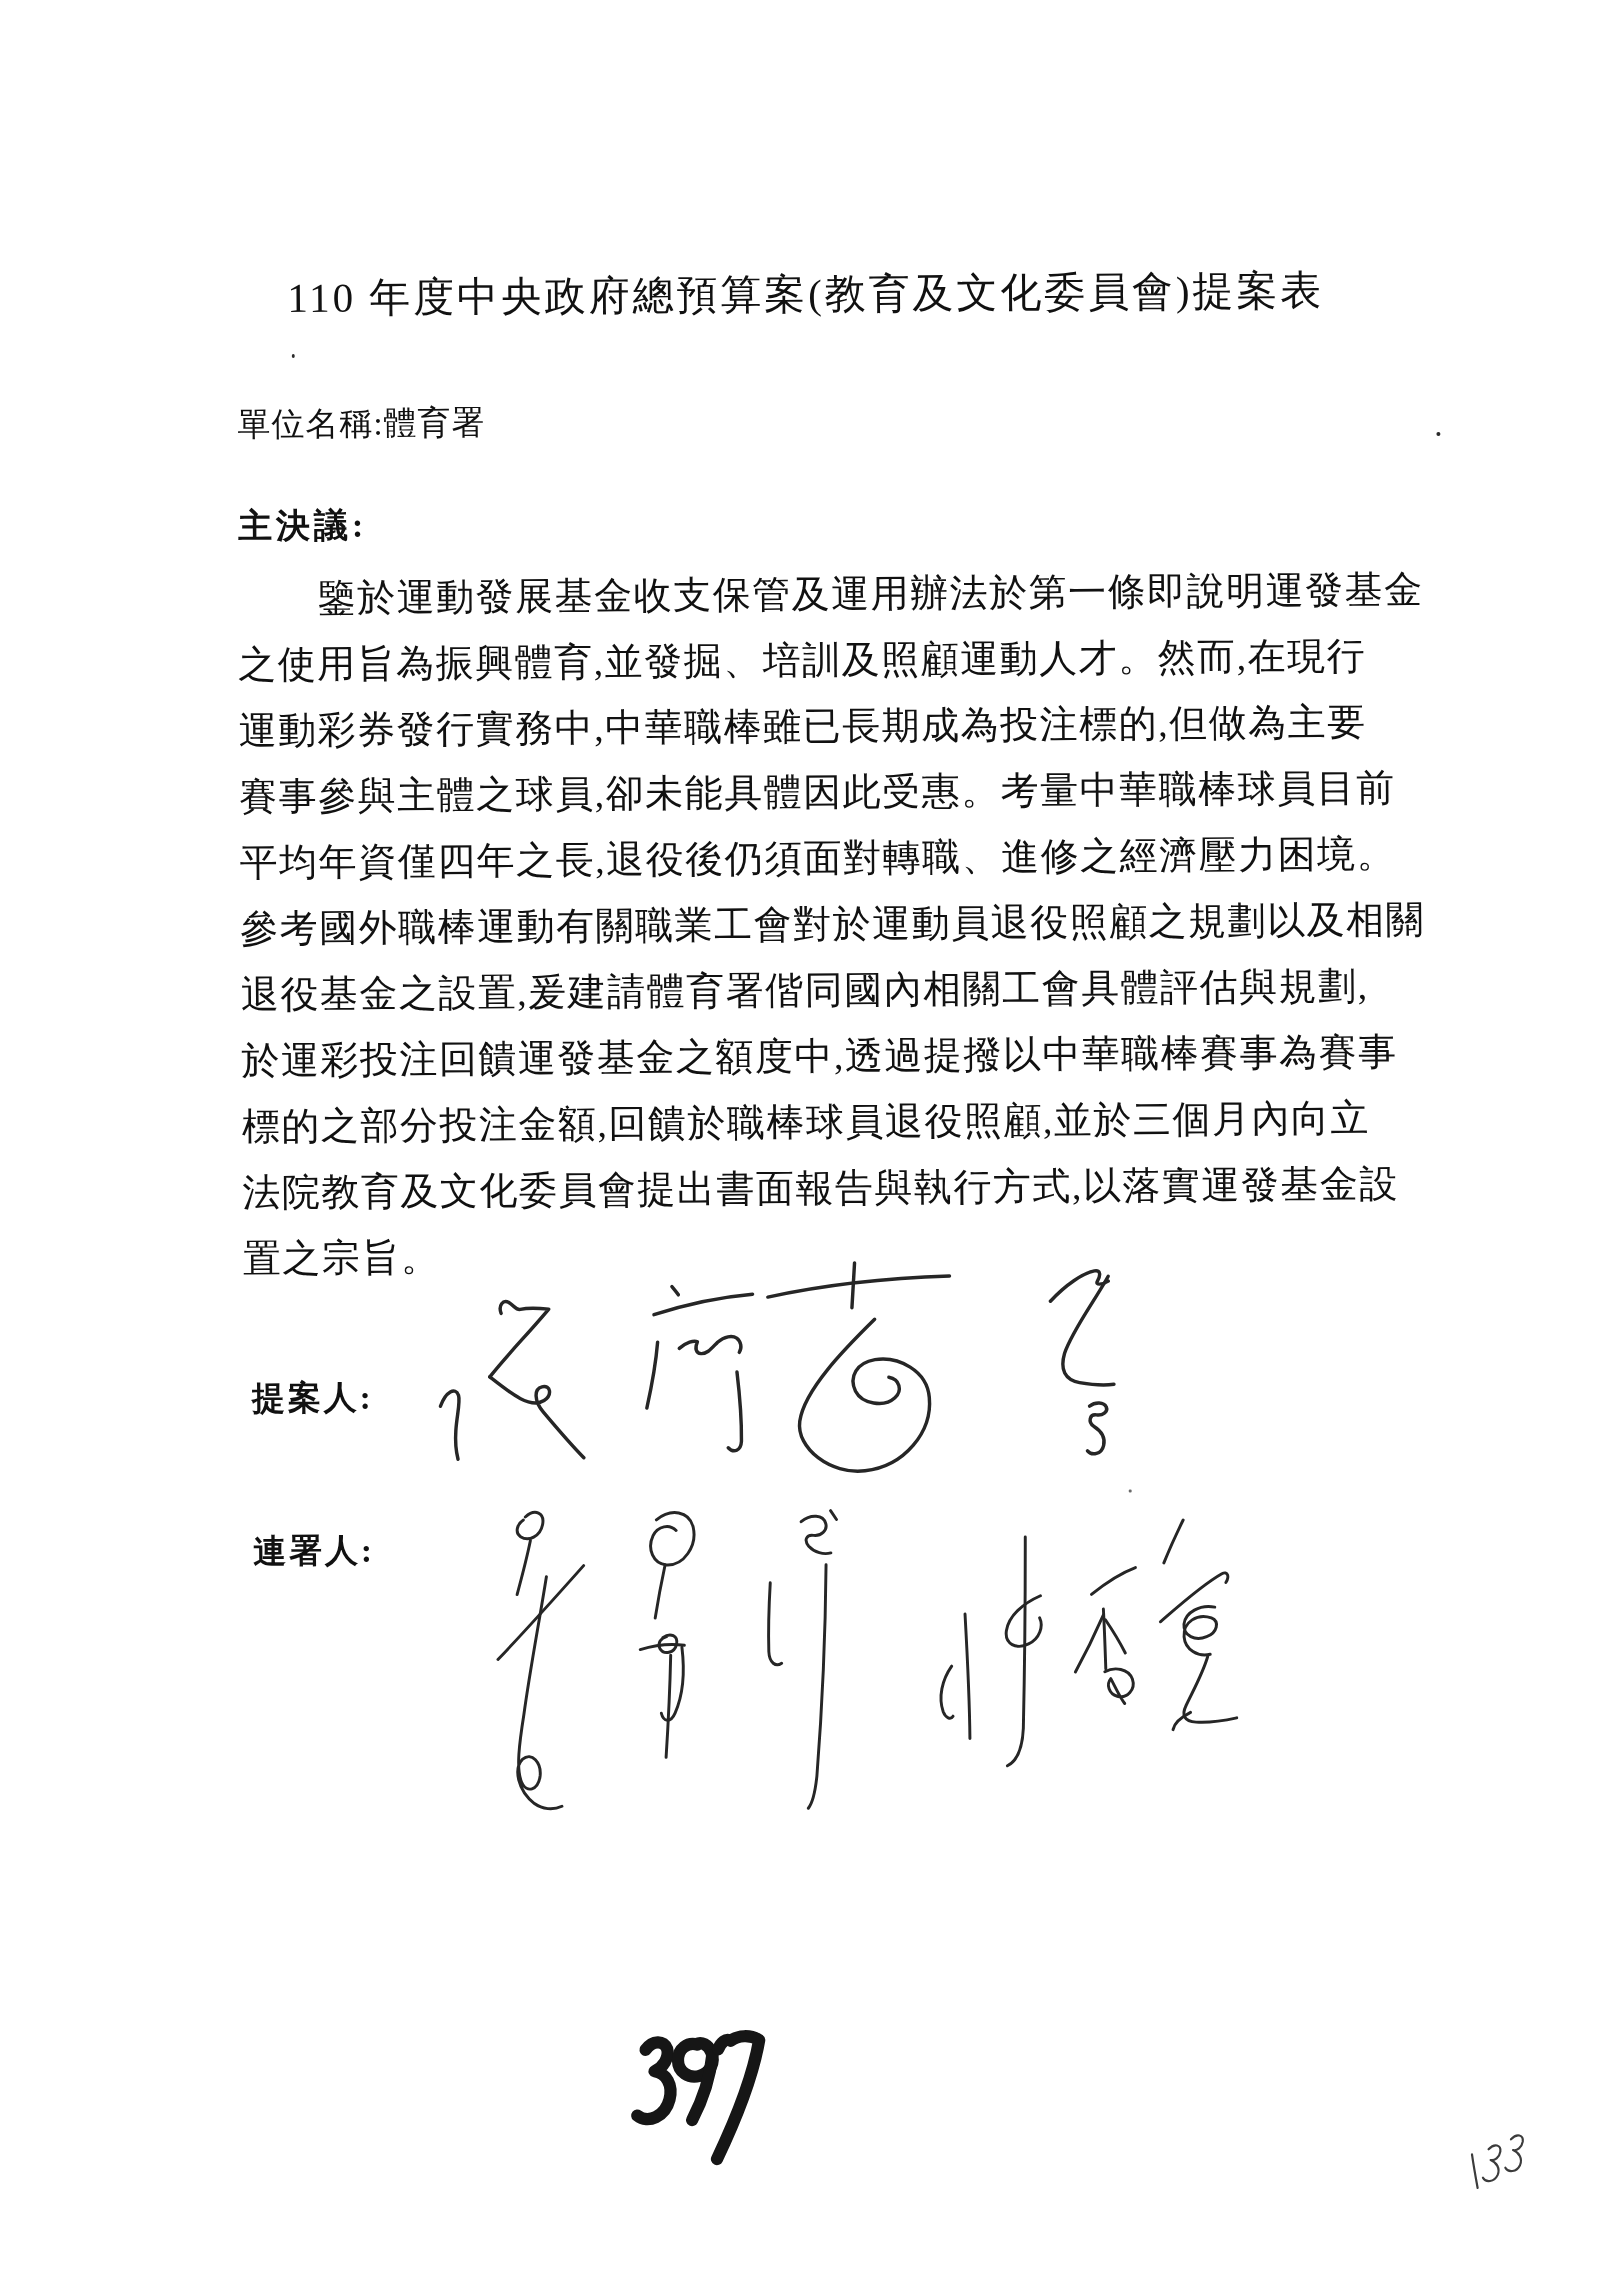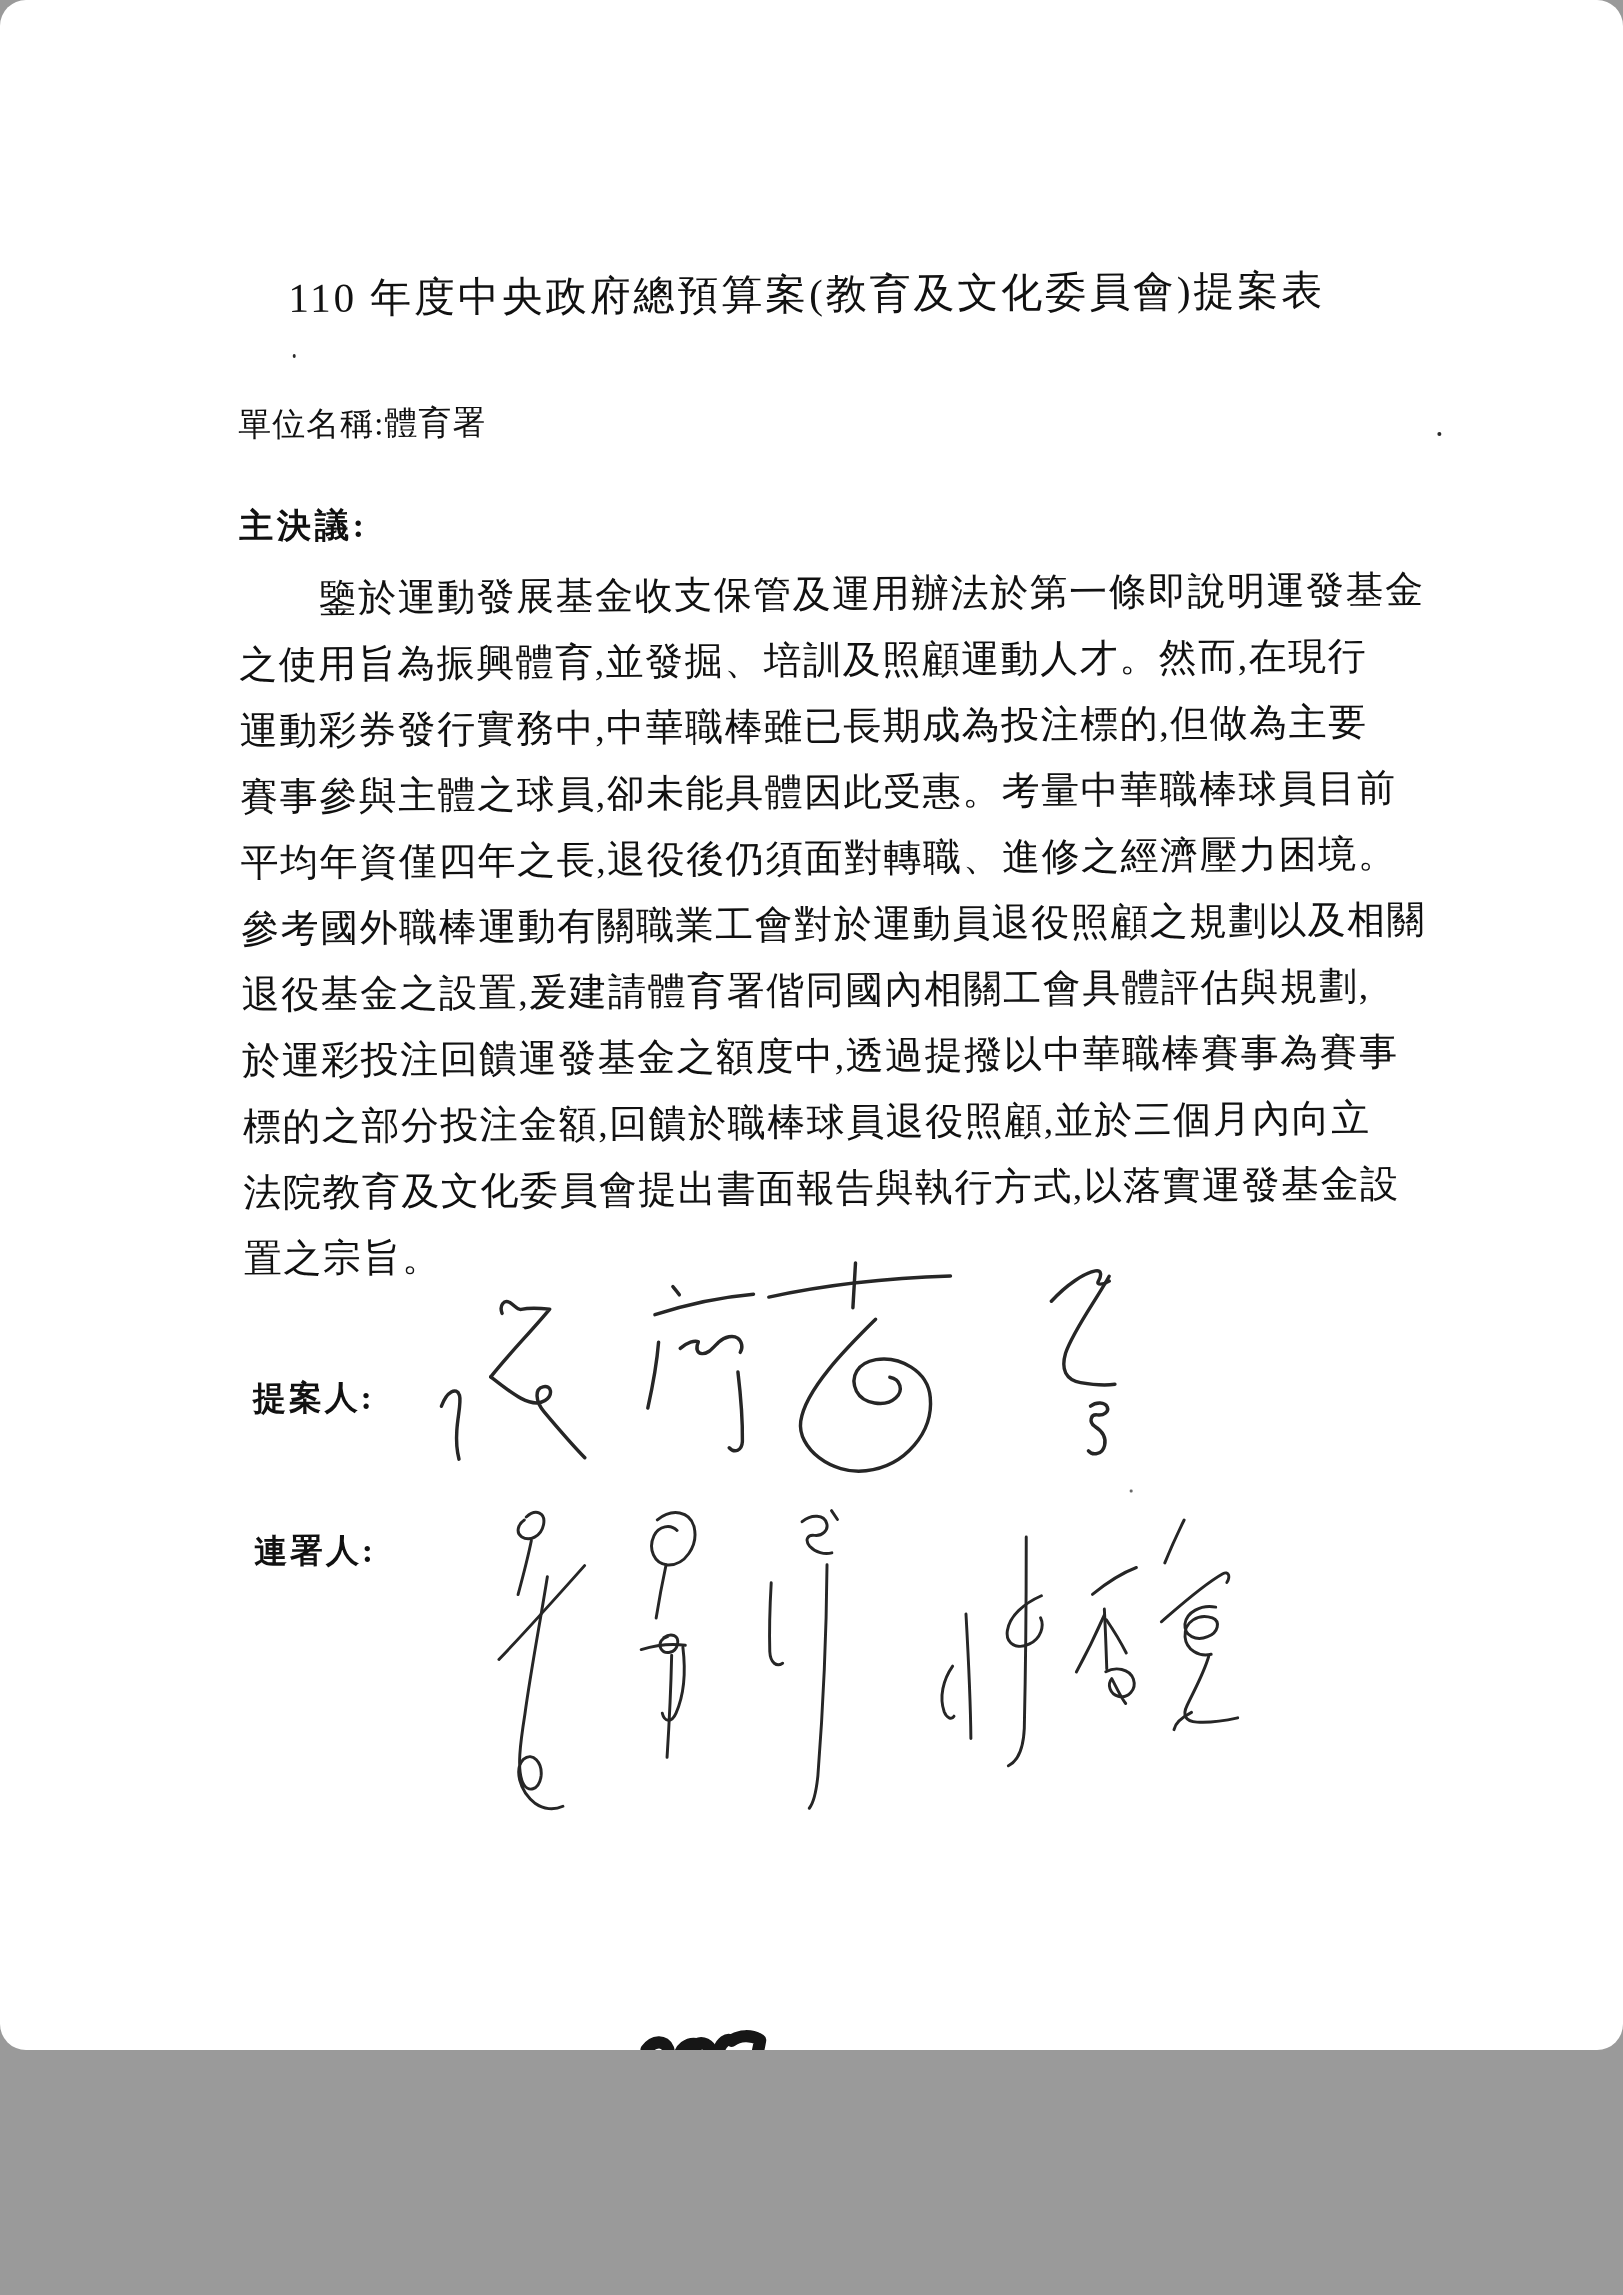--- a/index.html
+++ b/index.html
@@ -1,23 +1,22 @@
 <!DOCTYPE html>
 <html style="font-size:7.9px"><head>
 <meta charset="utf-8">
 <style>
   html,body{margin:0;padding:0;background:#9a9a9a;}
   .page{
     position:relative;
-    width:1623px;height:2050px;
+    width:1623px;height:2295px;
     background:#ffffff;
     overflow:hidden;
     font-family:"Liberation Serif","DejaVu Serif",serif;
     color:#111;
-    border-radius:26px;
   }
   .doc{
     position:absolute;inset:0;
     transform:rotate(-0.45deg);
     transform-origin:50% 50%;
   }
   .doc-title{
     position:absolute;left:294px;top:273px;
     font-size:41px;line-height:1.06;letter-spacing:2.9px;
     white-space:nowrap;font-weight:500;

